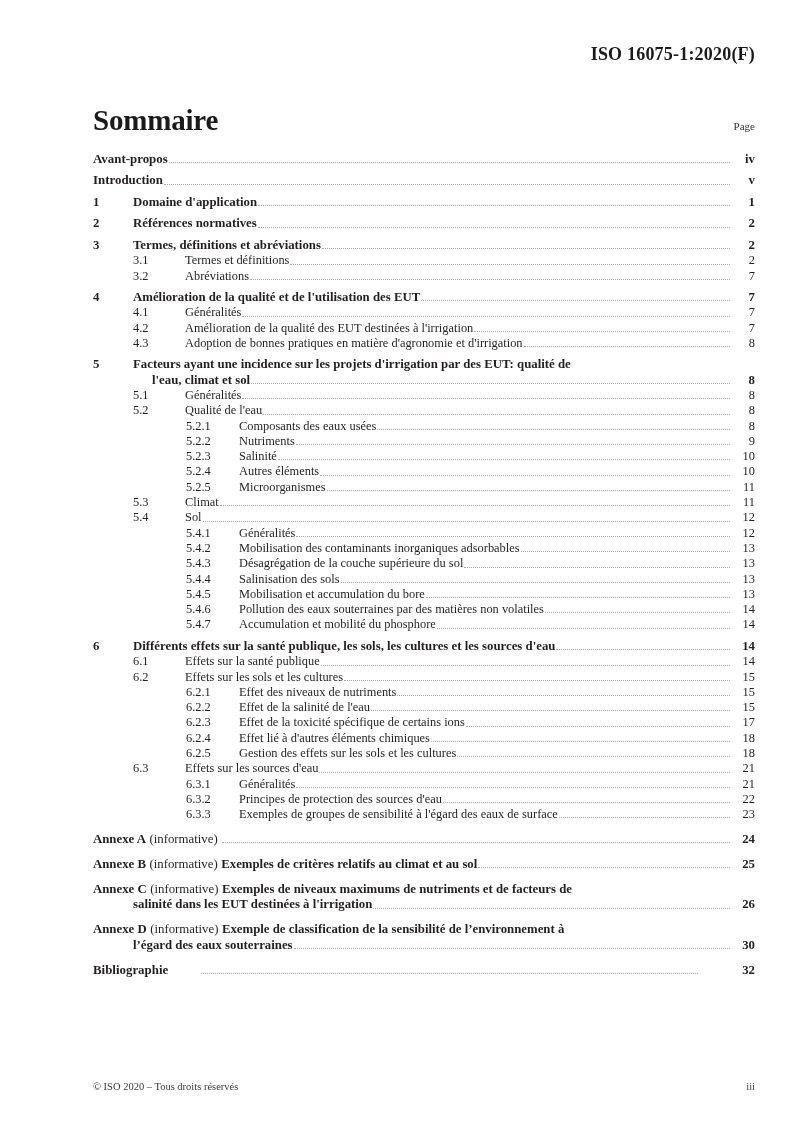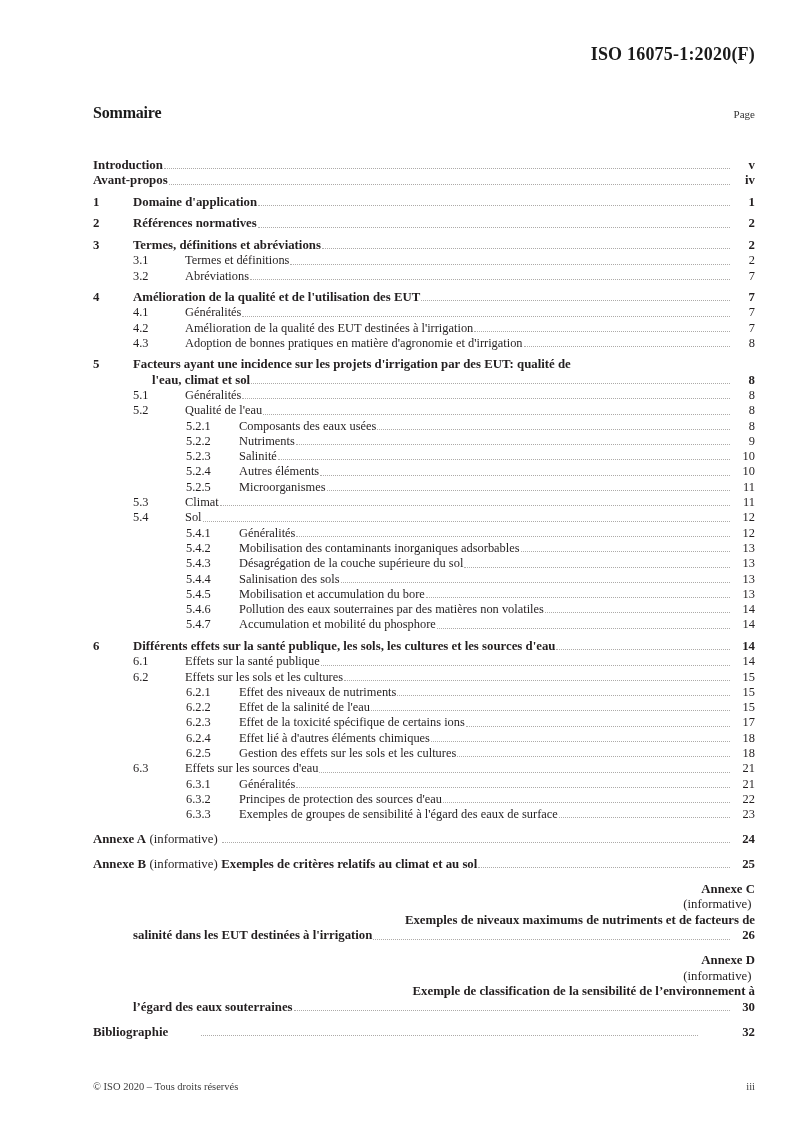--- a/index.html
+++ b/index.html
@@ -39,21 +39,21 @@
     top: 104px;
     left: 93px;
     right: 38px;
     display: flex;
     align-items: baseline;
     justify-content: space-between;
   }
   .toc-title {
     font-family: "Liberation Serif", serif;
     font-weight: bold;
-    font-size: 16px;
+    font-size: 29px;
     letter-spacing: -0.2px;
     color: #1a1a1a;
   }
   .page-word {
     font-family: "Liberation Serif", serif;
     font-size: 11px;
     color: #333;
     padding-bottom: 2px;
   }
 
@@ -145,21 +145,21 @@
     font-size: 12.8px;
     line-height: 15.5px;
     white-space: nowrap;
     margin-top: 9.5px;
   }
   .annexe .a-head { font-weight: bold; }
   .annexe .a-kind { font-weight: normal; padding: 0 3.5px; }
   .annexe .a-title { font-weight: bold; }
 
   .annexe.wrap2 { display: block; white-space: normal; }
-  .annexe.wrap2 .aline1 { display: flex; align-items: flex-end; flex-direction: column; }
+  .annexe.wrap2 .aline1 { display: flex; align-items: flex-end; }
   .annexe.wrap2 .aline2 { display: flex; align-items: flex-end; margin-left: 40px; }
 
   .biblio {
     display: flex;
     align-items: flex-end;
     font-size: 12.9px;
     font-weight: bold;
     margin-top: 9.5px;
     white-space: nowrap;
     gap: 32px;
@@ -186,30 +186,30 @@
 
   <div class="doc-header">ISO 16075-1:2020(F)</div>
 
   <div class="title-row">
     <div class="toc-title">Sommaire</div>
     <div class="page-word">Page</div>
   </div>
 
   <div class="toc">
 
+    <div class="toc-entry front gap-sm">
+      <span class="label">Avant-propos</span>
+      <span class="leader"></span>
+      <span class="pg b">iv</span>
+    </div>
+
     <div class="toc-entry front gap-lg">
       <span class="label">Introduction</span>
       <span class="leader"></span>
       <span class="pg b">v</span>
-    </div>
-
-    <div class="toc-entry front gap-sm">
-      <span class="label">Avant-propos</span>
-      <span class="leader"></span>
-      <span class="pg b">iv</span>
     </div>
 
     <div class="toc-entry gap-lg">
       <span class="num l1">1</span>
       <span class="label b">Domaine d'application</span>
       <span class="leader"></span>
       <span class="pg b">1</span>
     </div>
 
     <div class="toc-entry gap-lg">

